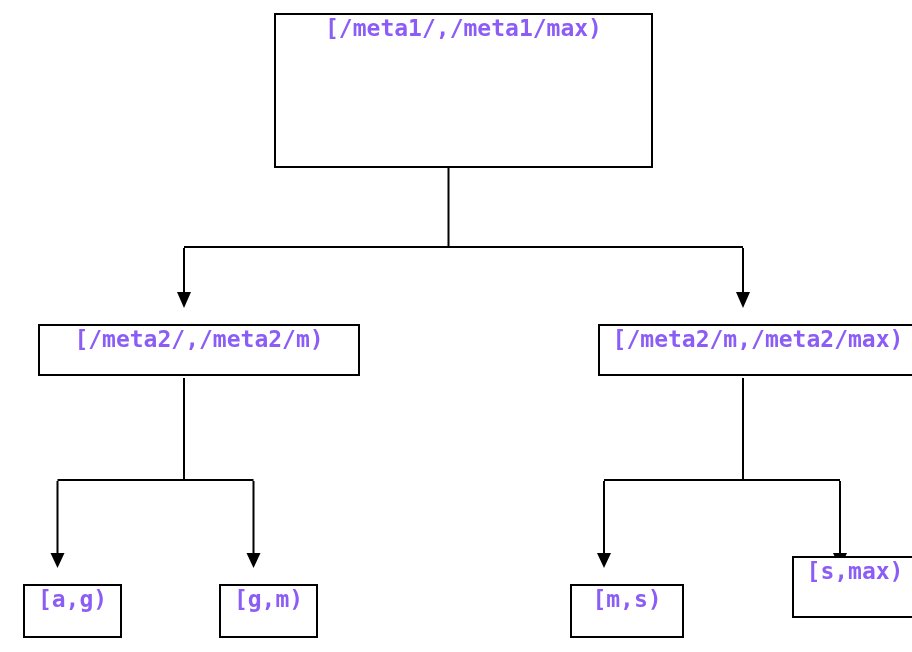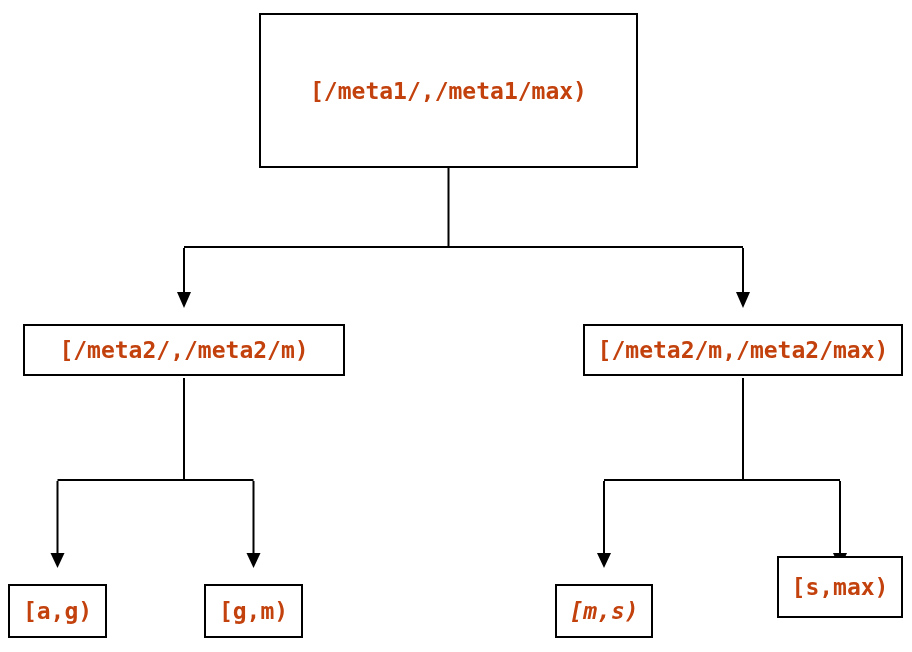--- a/index.html
+++ b/index.html
@@ -21,34 +21,35 @@
     top: 0;
     width: 912px;
     height: 652px;
   }
   .node {
     position: absolute;
     box-sizing: border-box;
     border: 2px solid #000000;
     background: #ffffff;
     display: flex;
-    align-items: center;
+    align-items: flex-start;
     justify-content: center;
     font-weight: bold;
     font-size: 23px;
-    color: #c2410c;
+    color: #8b5cf6;
     white-space: nowrap;
     letter-spacing: 0;
+    margin-left: 15px;
   }
   .node-root        { left: 259px; top: 13px;  width: 379px; height: 155px; }
   .node-child-left  { left: 23px;  top: 324px; width: 322px; height: 52px;  }
   .node-child-right { left: 583px; top: 324px; width: 320px; height: 52px;  }
   .node-leaf-ag     { left: 8px;   top: 584px; width: 99px;  height: 54px;  }
   .node-leaf-gm     { left: 204px; top: 584px; width: 99px;  height: 54px;  }
-  .node-leaf-ms     { left: 555px; top: 584px; width: 98px;  height: 54px; font-style: italic;  }
+  .node-leaf-ms     { left: 555px; top: 584px; width: 114px;  height: 54px;  }
   .node-leaf-smax   { left: 777px; top: 556px; width: 126px; height: 62px;  }
 </style>
 </head>
 <body>
 
 <div class="canvas">
 
   <svg class="edges" viewBox="0 0 912 652" xmlns="http://www.w3.org/2000/svg">
     <g stroke="#000000" stroke-width="2" fill="none">
 

